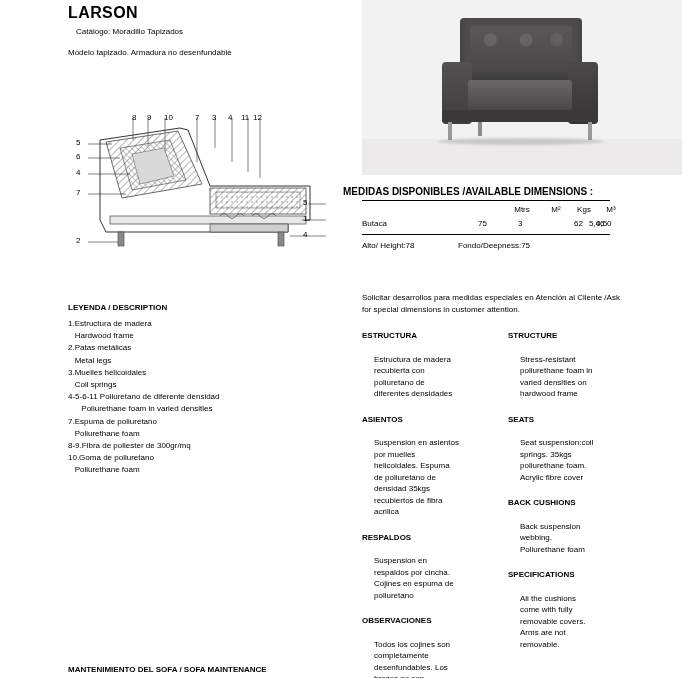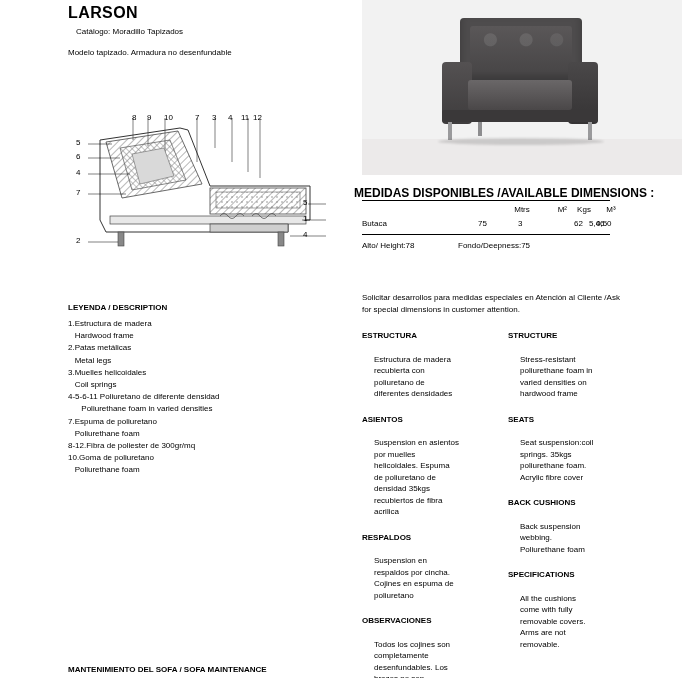--- a/index.html
+++ b/index.html
@@ -148,23 +148,23 @@
     left: 60px;
     top: 100px;
     width: 290px;
     height: 180px;
   }
   .drawing svg { display: block; }
 
   
   .dims-title {
     position: absolute;
-    left: 354px;
+    left: 343px;
     top: 186px;
-    font-size: 12px;
+    font-size: 10px;
     font-weight: bold;
   }
   .dims-rule {
     position: absolute;
     left: 362px;
     top: 200px;
     width: 248px;
     height: 1px;
     background: #000;
   }
@@ -366,21 +366,21 @@
   <div class="callout" style="left:76px; top:236px;">2</div>
 
   <div class="callout" style="left:303px; top:198px;">5</div>
   <div class="callout" style="left:303px; top:214px;">1</div>
   <div class="callout" style="left:303px; top:230px;">4</div>
 
   <div class="dims-title">MEDIDAS DISPONIBLES /AVAILABLE DIMENSIONS :</div>
   <div class="dims-rule"></div>
 
   <div class="dims-head" style="left:508px; width:28px;">Mtrs</div>
-  <div class="dims-head" style="left:545px; width:22px;text-align:right;">M²</div>
+  <div class="dims-head" style="left:545px; width:22px;">M²</div>
   <div class="dims-head" style="left:573px; width:22px;">Kgs</div>
   <div class="dims-head" style="left:600px; width:22px;">M³</div>
 
   <div class="dims-row" style="left:362px;">Butaca</div>
   <div class="dims-row" style="left:478px;">75</div>
   <div class="dims-row" style="left:518px;">3</div>
   <div class="dims-row" style="left:541px;margin-left:48px;">5,46</div>
   <div class="dims-row" style="left:574px;">62</div>
   <div class="dims-row" style="left:596px;">0,50</div>
 
@@ -395,21 +395,21 @@
     <div>1.Estructura de madera</div>
     <div>   Hardwood frame</div>
     <div>2.Patas metálicas</div>
     <div>   Metal legs</div>
     <div>3.Muelles helicoidales</div>
     <div>   Coil springs</div>
     <div>4-5-6-11 Poliuretano de diferente densidad</div>
     <div>      Poliurethane foam in varied densities</div>
     <div>7.Espuma de poliuretano</div>
     <div>   Poliurethane foam</div>
-    <div>8-12.Fibra de poliester de 300gr/mq</div>
+    <div>8-9.Fibra de poliester de 300gr/mq</div>
     <div>10.Goma de poliuretano</div>
     <div>   Poliurethane foam</div>
   </div>
 
   <div class="col-es">
     <div class="spec-block">
       <div class="spec-h">ESTRUCTURA</div>
       <p class="spec-body" style="white-space:pre-line">Estructura de madera
 recubierta con
 poliuretano de

